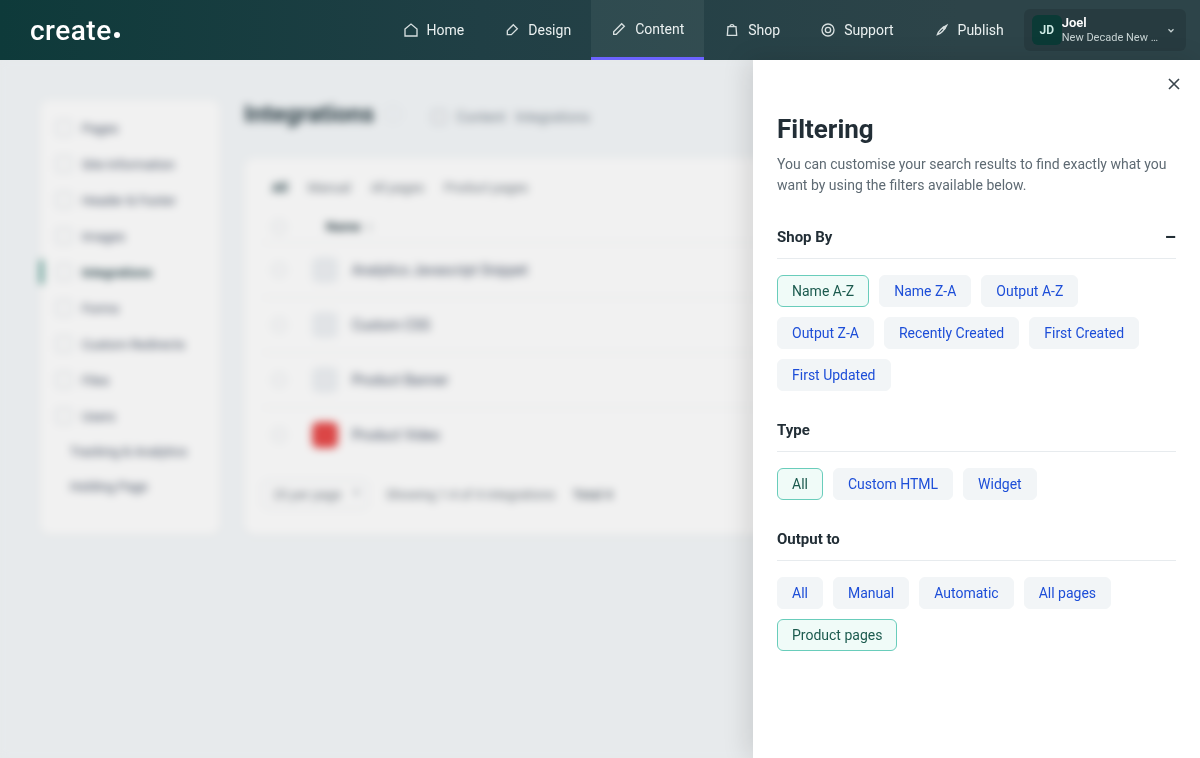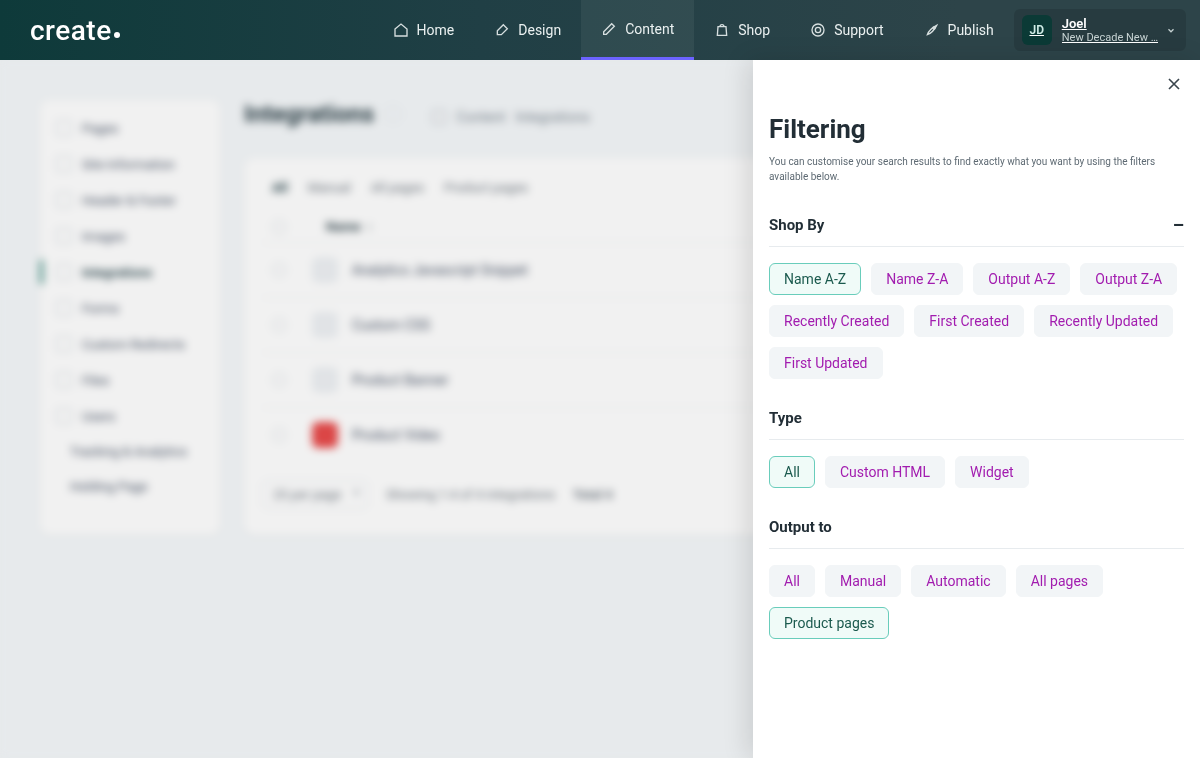--- a/index.html
+++ b/index.html
@@ -41,24 +41,24 @@
     display: flex; align-items: center; gap: 8px;
     padding: 0 20px; font-size: 14px; color: #eaf0f0;
     cursor: pointer;
   }
   .nav-item.active {
     background: rgba(255,255,255,0.06);
     border-bottom: 3px solid #6c63ff;
   }
   .nav-icon { width: 16px; height: 16px; opacity: 0.9; }
   .user-card {
-    display: flex; align-items: center; gap: 10px;
+    display: flex; 
     background: rgba(0,0,0,0.12); border-radius: 6px;
     padding: 6px 28px 6px 8px; margin-right: 14px;
-    position: relative; cursor: pointer; text-decoration: underline;
+    position: relative; cursor: pointer;
   }
   .avatar {
     width: 30px; height: 30px; background: #0b3a36; color: #d0ede7;
     display: flex; align-items: center; justify-content: center;
     font-size: 12px; font-weight: 600; border-radius: 6px;
   }
   .user-text { display: flex; flex-direction: column; line-height: 1.2; }
   .user-name { font-size: 13px; font-weight: 600; color: #fff; }
   .user-sub  { font-size: 11px; color: #c6d2d2; max-width: 110px; white-space: nowrap; overflow: hidden; text-overflow: ellipsis; }
   .chev { position: absolute; right: 10px; top: 50%; transform: translateY(-50%); color: #c6d2d2; }
@@ -119,41 +119,41 @@
   .scrim {
     position:absolute; top:60px; left:0; width:753px; bottom:0;
     background:rgba(10,25,25,0.06);
   }
 
   
   .drawer {
     position:absolute; top:60px; right:0; bottom:0;
     width: 447px; background:#fff;
     box-shadow: -6px 0 24px rgba(0,0,0,0.12);
-    padding: 28px 16px 30px;
+    padding: 28px 24px 30px;
     z-index: 30;
     overflow-y: auto;
   }
   .close {
     position:absolute; top:14px; right:16px; width:20px; height:20px;
     cursor:pointer; color:#3a454d;
   }
   .close svg{ width:20px; height:20px; }
   .d-title { font-size: 26px; font-weight: 700; color:#222e36; margin-top: 26px; margin-bottom: 10px;}
-  .d-desc  { font-size: 10px; color:#5e6a73; line-height:1.5; margin-bottom: 22px; }
+  .d-desc  { font-size: 14px; color:#5e6a73; line-height:1.5; margin-bottom: 22px; }
   .section-head {
     display:flex; align-items:center; justify-content:space-between;
     font-size:15px; font-weight:700; color:#222e36;
     padding: 10px 0 12px; border-bottom:1px solid #e7ebee;
     margin-bottom: 16px;
   }
   .section-head .toggle{ font-size:18px; font-weight:700; color:#222e36; cursor:pointer; line-height:1;}
   .chips { display:flex; flex-wrap:wrap; gap:10px; margin-bottom: 26px;}
   .chip {
-    background:#f2f5f7; border:1px solid #f2f5f7; color:#a21caf;
+    background:#f2f5f7; border:1px solid #f2f5f7; color:#1d4ed8;
     font-size:14px; padding:8px 14px; border-radius:6px; cursor:pointer;
     line-height:1;
   }
   .chip.selected {
     background:#f0fbf8; border:1px solid #69cdbb; color:#1b5a4e;
   }
   .section-sub {
     font-size:15px; font-weight:700; color:#222e36;
     padding: 4px 0 12px; border-bottom:1px solid #e7ebee;
     margin-bottom: 16px;
@@ -343,21 +343,20 @@
     <span>Shop By</span>
     <span class="toggle">–</span>
   </div>
   <div class="chips">
     <span class="chip selected">Name A-Z</span>
     <span class="chip">Name Z-A</span>
     <span class="chip">Output A-Z</span>
     <span class="chip">Output Z-A</span>
     <span class="chip">Recently Created</span>
     <span class="chip">First Created</span>
-    <span class="chip">Recently Updated</span>
     <span class="chip">First Updated</span>
   </div>
 
   <div class="section-sub">
     <span>Type</span>
   </div>
   <div class="chips">
     <span class="chip selected">All</span>
     <span class="chip">Custom HTML</span>
     <span class="chip">Widget</span>

